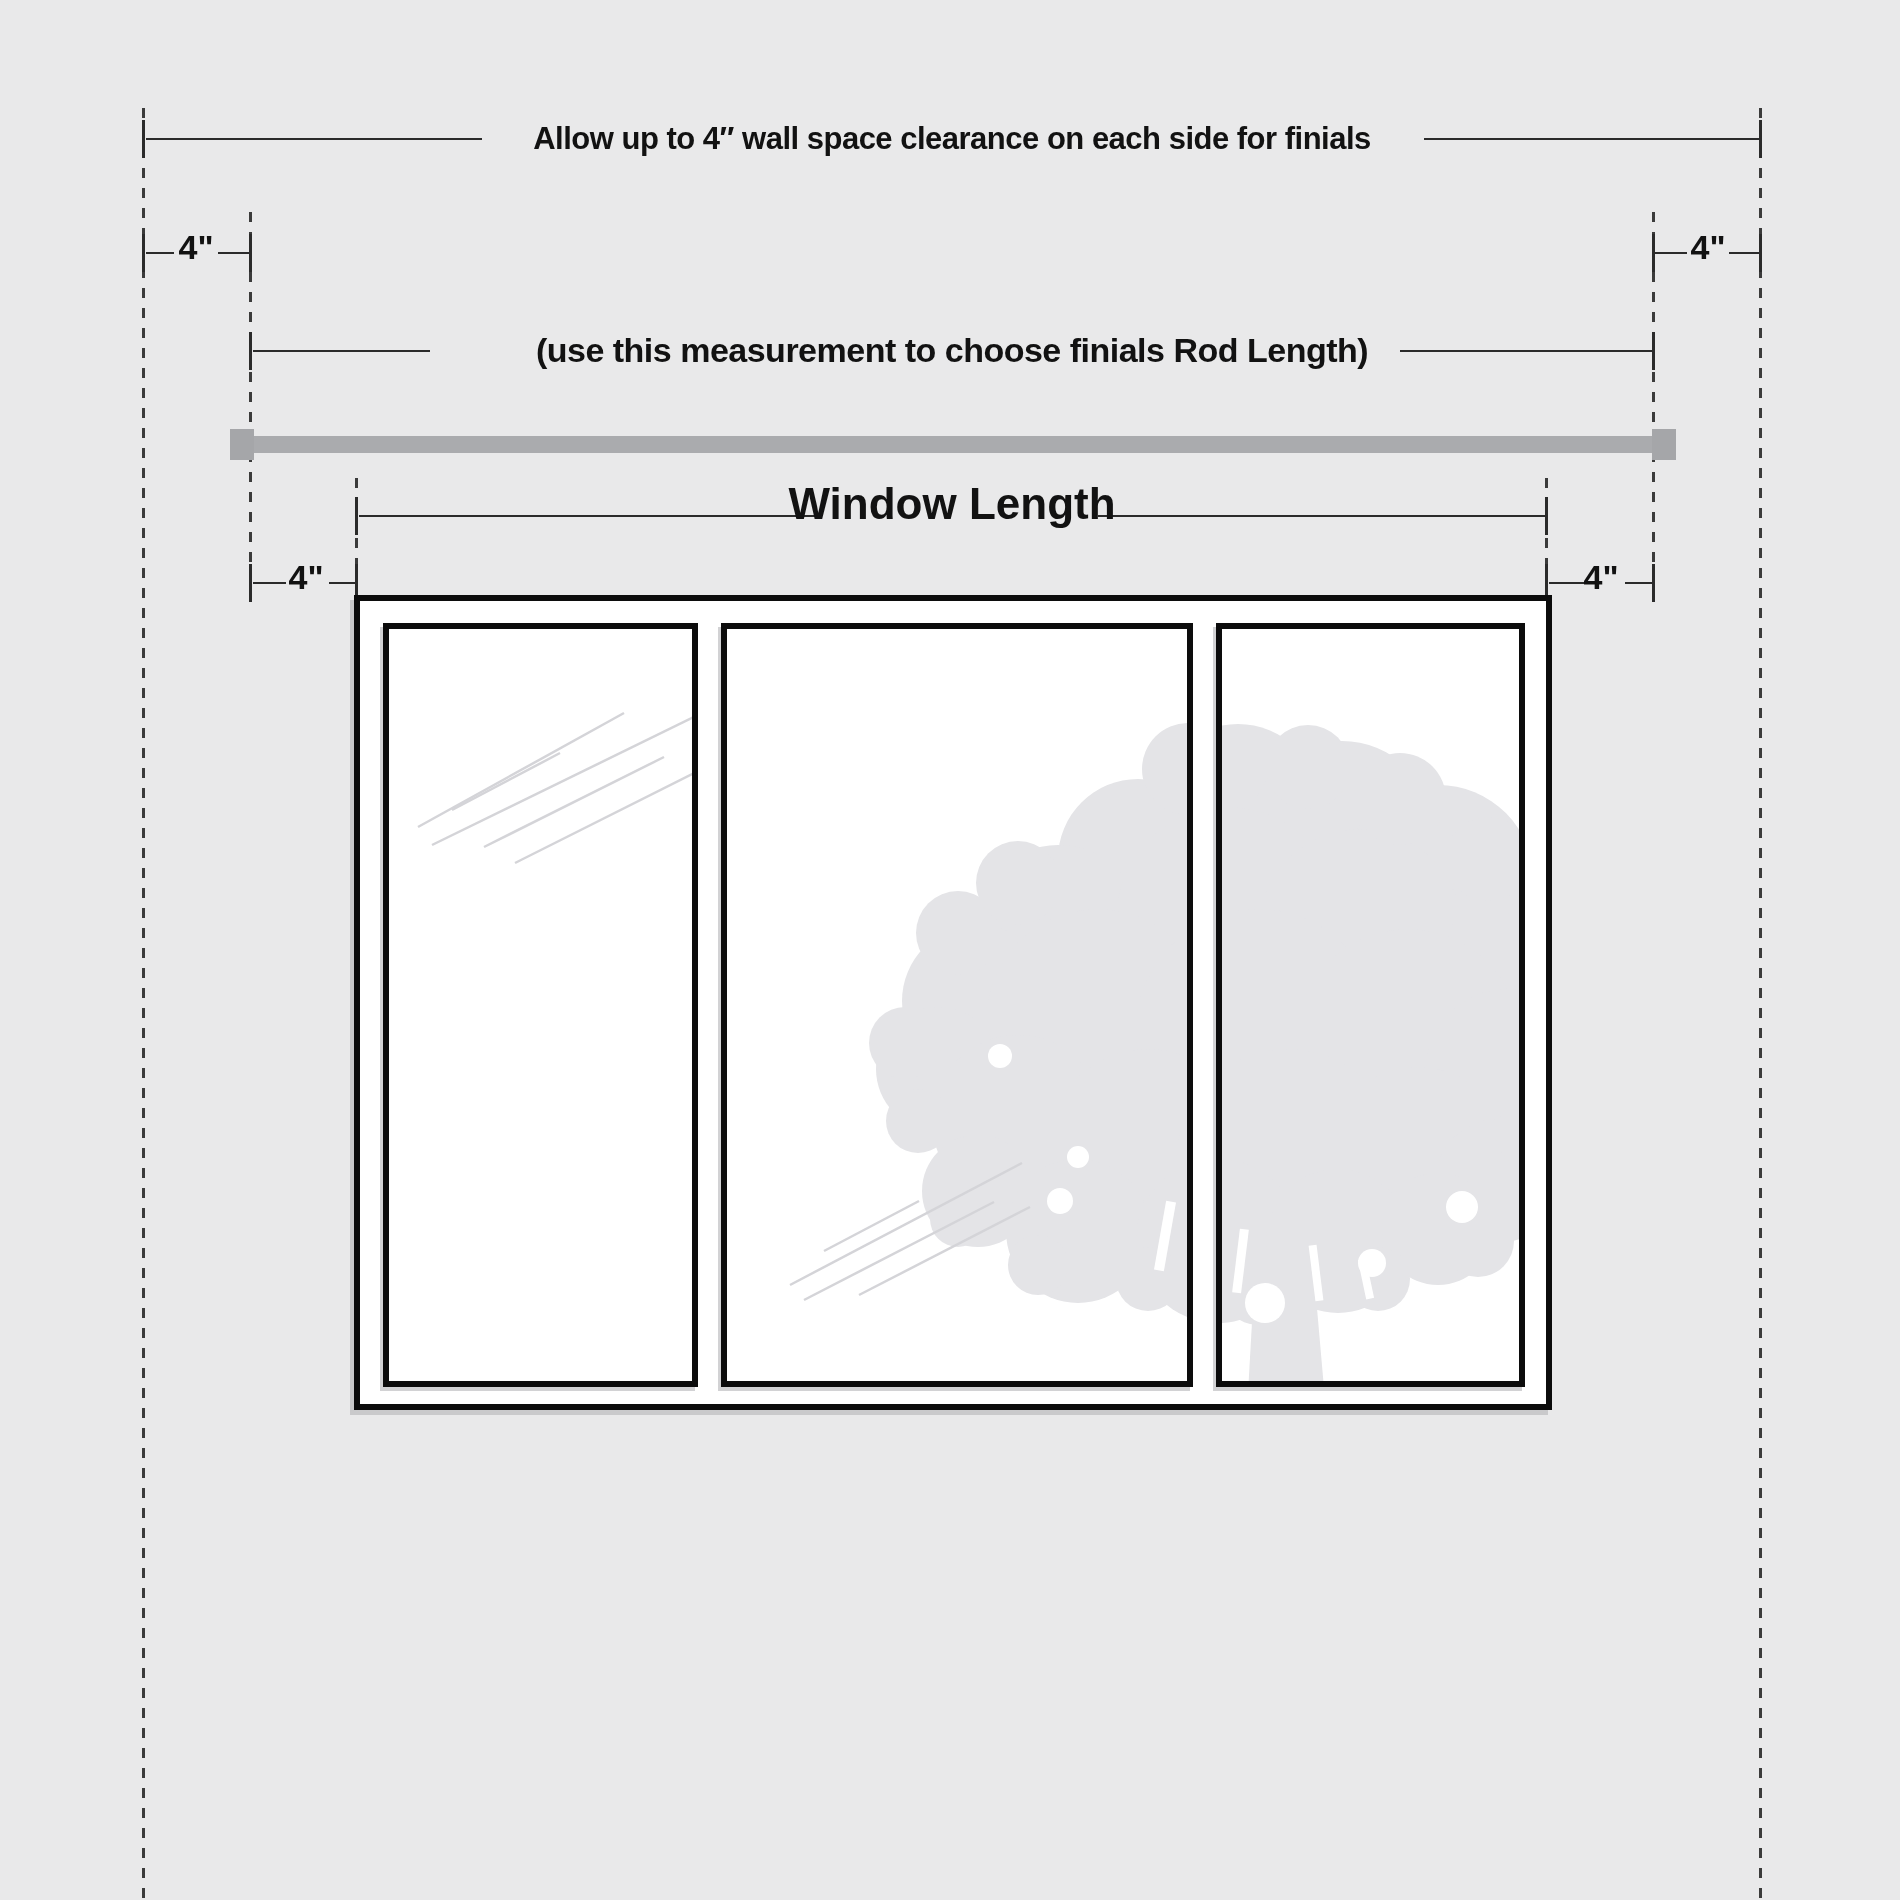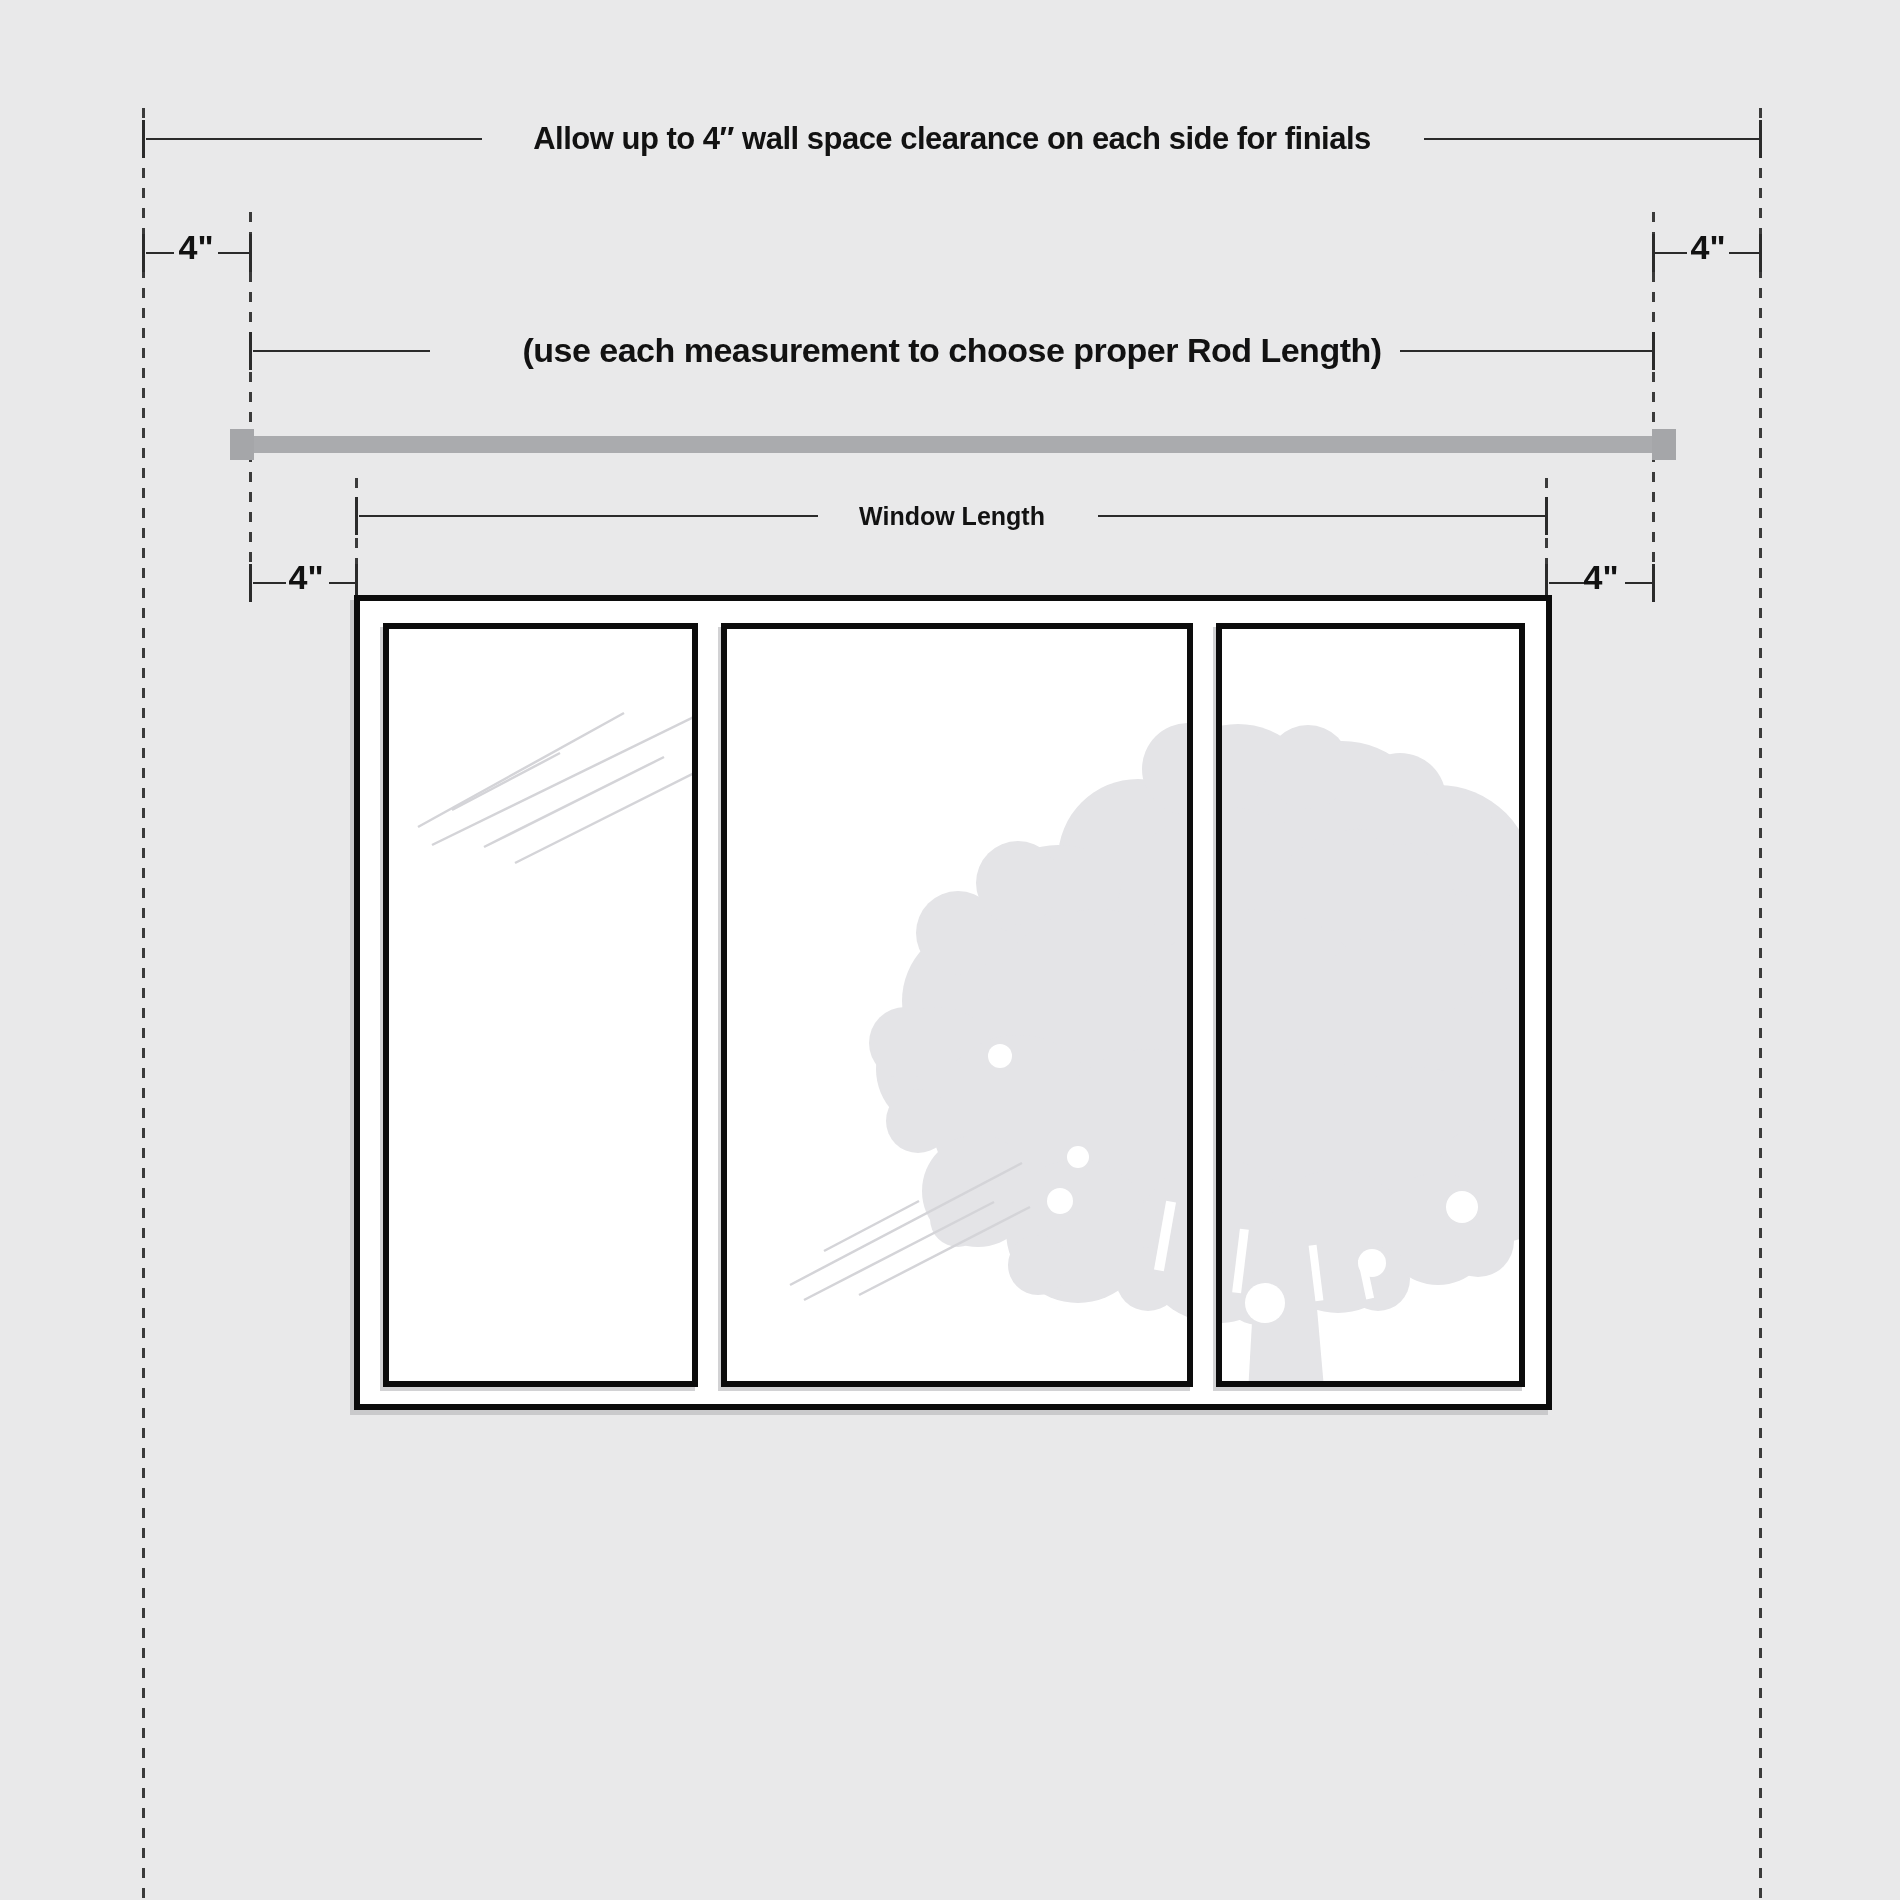--- a/index.html
+++ b/index.html
@@ -135,31 +135,31 @@
   <div class="tick" style="left:1652px;top:234px;"></div>
   <div class="tick" style="left:1759px;top:234px;"></div>
   <div class="hline" style="left:1655px;top:252px;width:32px;"></div>
   <div class="hline" style="left:1729px;top:252px;width:31px;"></div>
   <div class="lbl small" style="left:1708px;top:248px;">4"</div>
 
   <div class="tick" style="left:249px;top:332px;"></div>
   <div class="tick" style="left:1652px;top:332px;"></div>
   <div class="hline" style="left:253px;top:350px;width:177px;"></div>
   <div class="hline" style="left:1400px;top:350px;width:253px;"></div>
-  <div class="lbl" style="left:952px;top:351px;font-size:34px;letter-spacing:-0.5px;">(use each measurement to choose proper Rod Length)</div>
+  <div class="lbl" style="left:952px;top:351px;font-size:34px;letter-spacing:-0.5px;">(use this measurement to choose finials Rod Length)</div>
 
   <div class="rod-bar"></div>
   <div class="rod-cap" style="left:230px;"></div>
   <div class="rod-cap" style="left:1652px;"></div>
 
   <div class="tick" style="left:355px;top:497px;"></div>
   <div class="tick" style="left:1545px;top:497px;"></div>
   <div class="hline" style="left:359px;top:515px;width:459px;"></div>
   <div class="hline" style="left:1098px;top:515px;width:448px;"></div>
-  <div class="lbl" style="left:952px;top:517px;font-size:25px;">Window Length</div>
+  <div class="lbl" style="left:952px;top:504px;font-size:44px;">Window Length</div>
 
   <div class="tick" style="left:249px;top:564px;"></div>
   <div class="tick" style="left:355px;top:564px;"></div>
   <div class="hline" style="left:253px;top:582px;width:33px;"></div>
   <div class="hline" style="left:329px;top:582px;width:27px;"></div>
   <div class="lbl small" style="left:306px;top:578px;">4"</div>
 
   <div class="tick" style="left:1545px;top:564px;"></div>
   <div class="tick" style="left:1652px;top:564px;"></div>
   <div class="hline" style="left:1549px;top:582px;width:43px;"></div>

